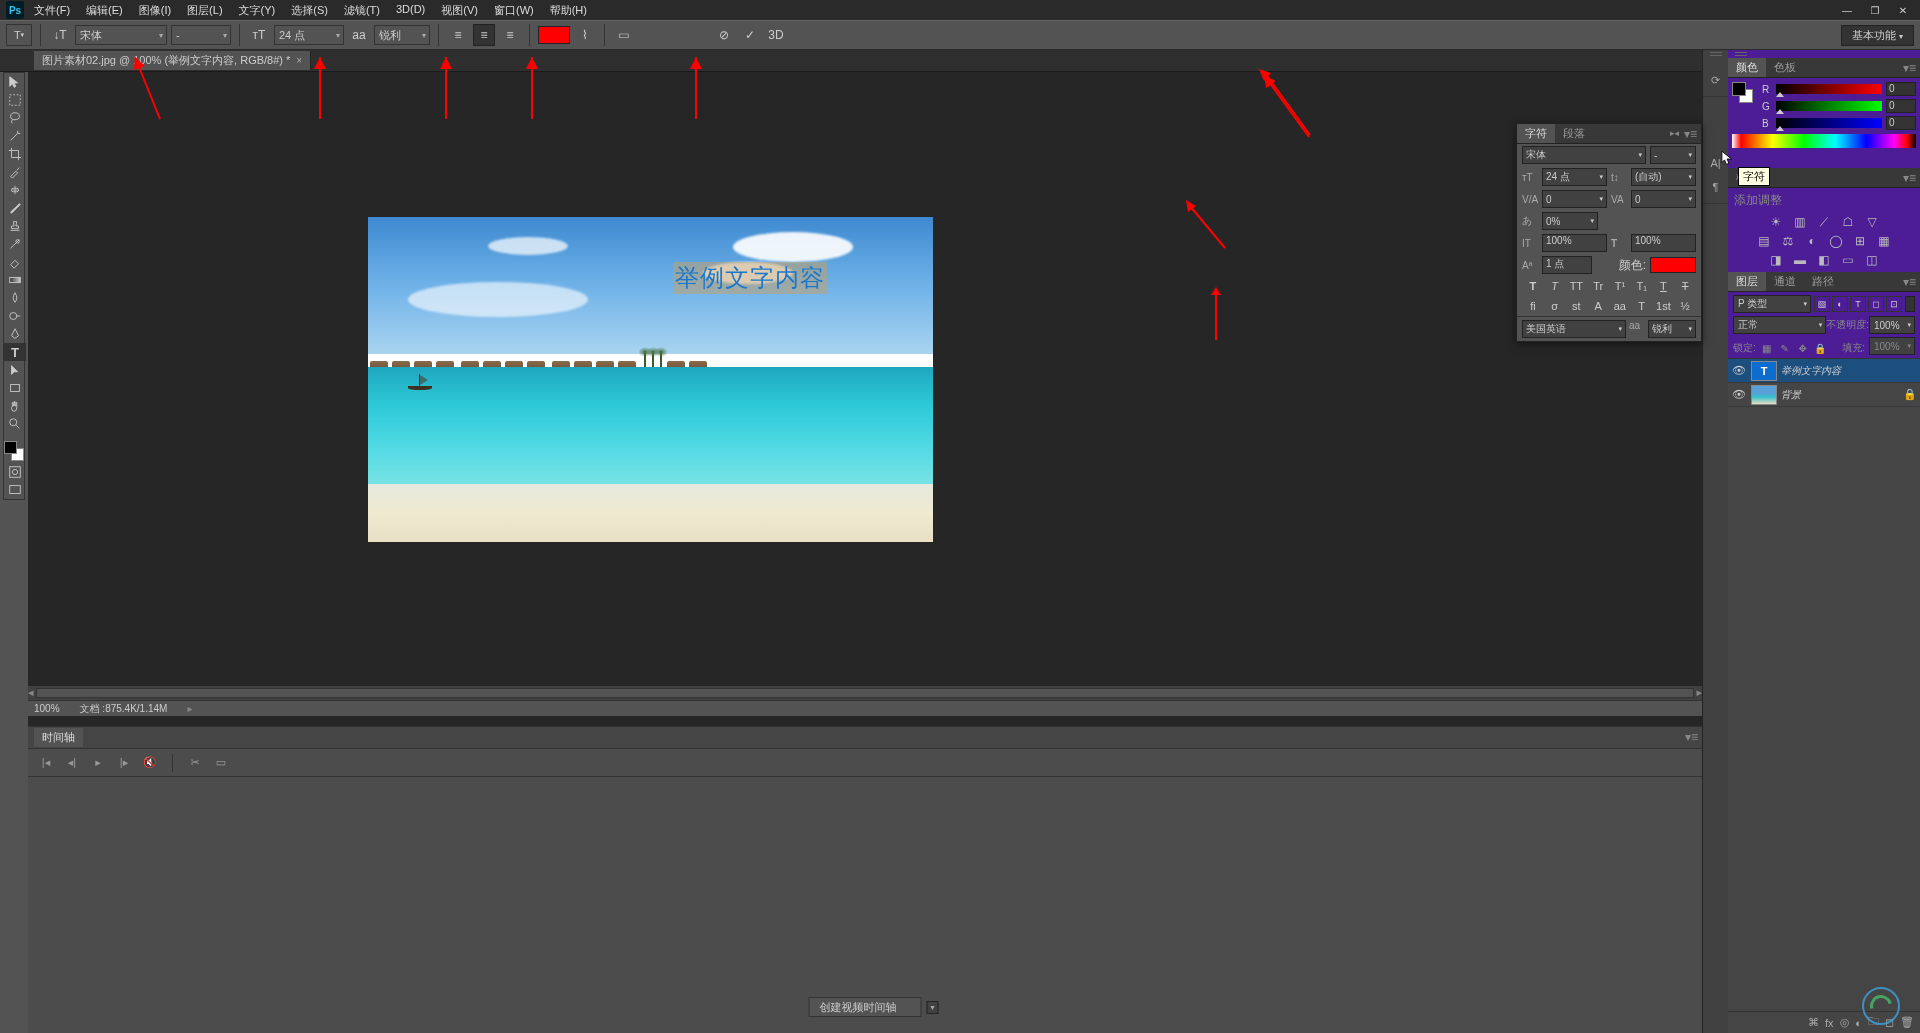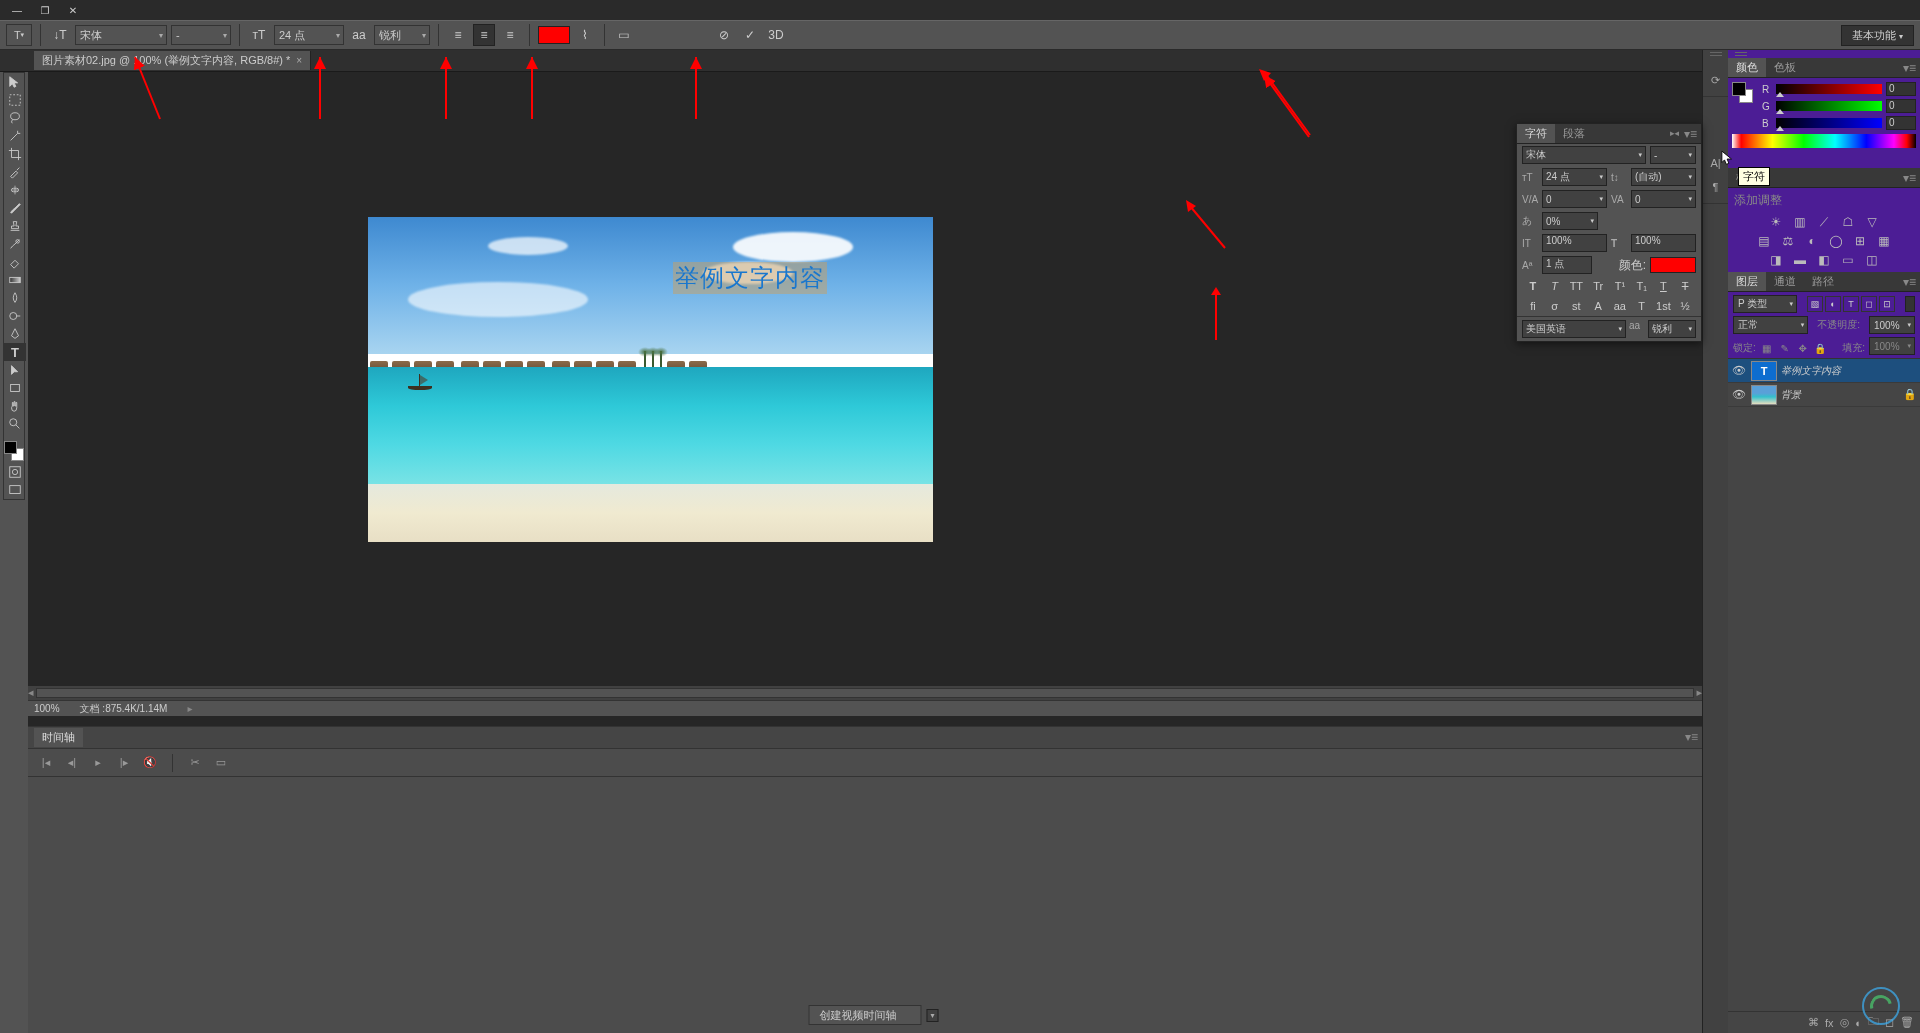--- a/index.html
+++ b/index.html
@@ -62,21 +62,21 @@
 .boat-sail{width:0;height:0;border-left:8px solid rgba(80,60,40,0.6);border-top:5px solid transparent;border-bottom:5px solid transparent;position:absolute;left:12px;top:-11px;}
 
 
 .canvas-status { position:absolute; bottom: 317px; left:28px; right:218px; height:16px; background:#535353; border-top:1px solid #333; display:flex; align-items:center; padding:0 6px; font-size:10px; gap: 20px;}
 .canvas-hscroll { position:absolute; bottom:333px; left:28px; right:218px; height:14px; background:#414141;}
 .canvas-hscroll-thumb{ position:absolute; left:8px; right:8px; top:2px; height:10px; background:#535353; border:1px solid #333;}
 
 .timeline-bar { position:absolute; bottom:285px; left:28px; right:218px; height:22px; background:#454545; border-top:1px solid #333; padding:2px 6px; display:flex; align-items:center; justify-content:space-between;}
 .timeline-content { position:absolute; bottom:0px; left:28px; right:218px; height:285px; background:#4c4c4c; border-top:1px solid #333;}
 .timeline-controls { height:28px; display:flex; align-items:center; gap:10px; padding: 0 10px; border-bottom:1px solid #333;}
-.tl-center { position:absolute; left:50%; transform:translateX(-50%); bottom: 8px; }
+.tl-center { position:absolute; left:50%; transform:translateX(-50%); bottom: 16px; }
 .tl-center .combo{ padding: 2px 24px 2px 10px;}
 .tl-btn { width:16px; height:16px; display:flex; align-items:center; justify-content:center; color:#999;}
 .tl-divider { width:1px; height:18px; background:#333; margin: 0 4px;}
 
 
 .right-column { position: absolute; right: 0; top: 50px; width: 192px; bottom: 0; background: #4c1d95; }
 .right-column2 { position: absolute; right: 192px; top: 50px; width: 26px; bottom: 0; background: #414141; border-left:1px solid #222;}
 .collapse-handle { position:absolute; top:2px; left:7px; width:12px; height:4px; border-top:1px solid #666; border-bottom:1px solid #666;}
 
 .panel-tabs { height: 20px; background: #383838; display: flex; border-bottom:1px solid #222; position:relative;}
@@ -98,28 +98,28 @@
 .slider-val { width: 30px; height:14px; background:#333; border:1px solid #222; font-size:10px; padding:0 2px;}
 .spectrum { height:14px; background: linear-gradient(90deg, #fff 0%, #ff0000 5%, #ffff00 22%, #00ff00 39%, #00ffff 56%, #0000ff 73%, #ff00ff 88%, #ff0000 95%, #000 100%); margin-top:4px;}
 
 .adjustments-panel { padding: 2px 4px 6px 4px;}
 .adj-label{ font-size:12px; color:#888; padding: 2px;}
 .adj-row { display:flex; justify-content:center; gap:6px; margin:3px 0;}
 .adj-icon { width:18px; height:16px; display:flex; align-items:center; justify-content:center; font-size:12px; color:#bbb;}
 
 .layers-panel { position:absolute; bottom:0; left:0; right:0; top:222px; display:flex; flex-direction:column;}
 .layer-controls{ padding:3px 5px; border-bottom:1px solid #333;}
-.layer-row1{ display:flex; align-items:center; gap:10px; margin-bottom:3px;}
+.layer-row1{ display:flex; align-items:center; gap:3px; margin-bottom:3px;}
 .layer-filter{ flex:1;}
 .small-combo{ background:#414141; border:1px solid #222; height:18px; padding:0 4px; font-size:10px; display:flex; align-items:center; position:relative;}
 .small-combo .dd{position:absolute; right:3px; font-size:7px;}
 .layer-filter-icons{display:flex; gap:2px;}
 .layer-filter-icons span{width:16px; height:16px; display:flex; align-items:center; justify-content:center; border:1px solid #333; font-size:9px;}
 .toggle-filter{width:10px;height:16px;background:#333;border:1px solid #222;}
-.layer-row2{display:flex; gap:9px;}
+.layer-row2{display:flex; gap:0;}
 .layer-lock-row{display:flex; align-items:flex-end; gap:4px; font-size:10px; color:#888; margin-top:3px;}
 .layer-lock-row .lock-icon{width:14px;height:14px;display:flex;align-items:center;justify-content:center;}
 
 .layer-list{ flex:1; background:#454545; overflow:auto;}
 .layer-item{ display:flex; align-items:center; height:24px; border-bottom:1px solid #3a3a3a; padding:0 3px; gap:4px;}
 .layer-item.selected{ background:#1d4f7e;}
 .layer-eye{width:16px; text-align:center; color:#ccc;}
 .layer-thumb{width:26px;height:20px;background:#2c6fa0;border:1px solid #888;display:flex;align-items:center;justify-content:center;font-size:11px;}
 .layer-thumb.t-type{background:#0d6dcf;color:#fff;font-weight:bold;}
 .layer-thumb.t-img{background:linear-gradient(180deg,#5aa0d8 40%,#34c0cc 60%,#e6ddbf 100%);}
@@ -159,20 +159,36 @@
 .wm-circle{width:38px;height:38px;border:2px solid #3cb0f5;border-radius:50%;display:flex;align-items:center;justify-content:center;}
 .wm-inner{width:22px;height:22px;border:3px solid #4acb6f;border-radius:50%;border-right-color:transparent;border-bottom-color:transparent;transform:rotate(30deg);}
 
 
 .cursor-ptr{position:absolute;top:150px;right:185px;width:14px;height:18px;}
 </style>
 </head>
 <body>
 
 <div class="title-bar">
+  <div class="title-left">
+    <div class="ps-logo">Ps</div>
+    <div class="menu-bar">
+      <div class="menu-item">文件(F)</div>
+      <div class="menu-item">编辑(E)</div>
+      <div class="menu-item">图像(I)</div>
+      <div class="menu-item">图层(L)</div>
+      <div class="menu-item">文字(Y)</div>
+      <div class="menu-item">选择(S)</div>
+      <div class="menu-item">滤镜(T)</div>
+      <div class="menu-item">3D(D)</div>
+      <div class="menu-item">视图(V)</div>
+      <div class="menu-item">窗口(W)</div>
+      <div class="menu-item">帮助(H)</div>
+    </div>
+  </div>
   <div class="window-controls">
     <div class="win-btn">―</div>
     <div class="win-btn">❐</div>
     <div class="win-btn">✕</div>
   </div>
 </div>
 
 <div class="options-bar">
   <div class="tool-preset">T<span style="font-size:7px">▾</span></div>
   <div class="opt-divider"></div>

